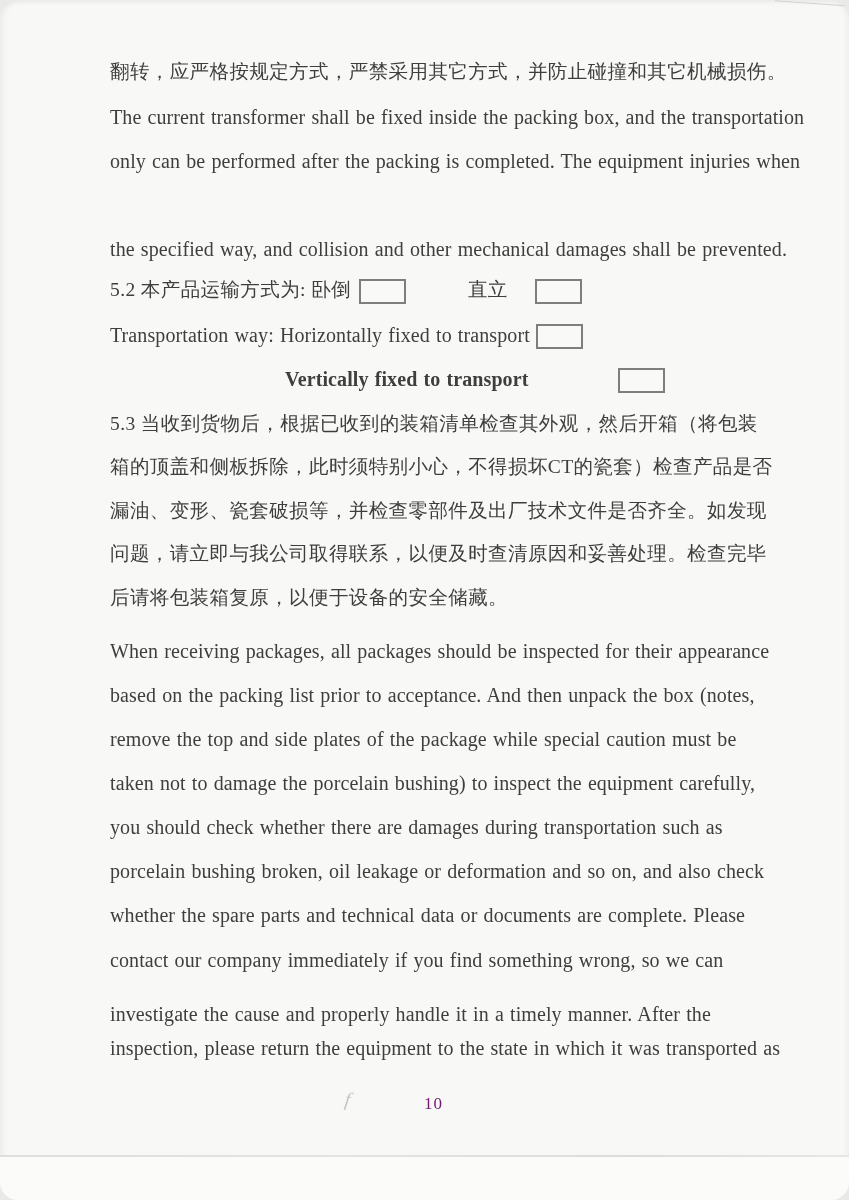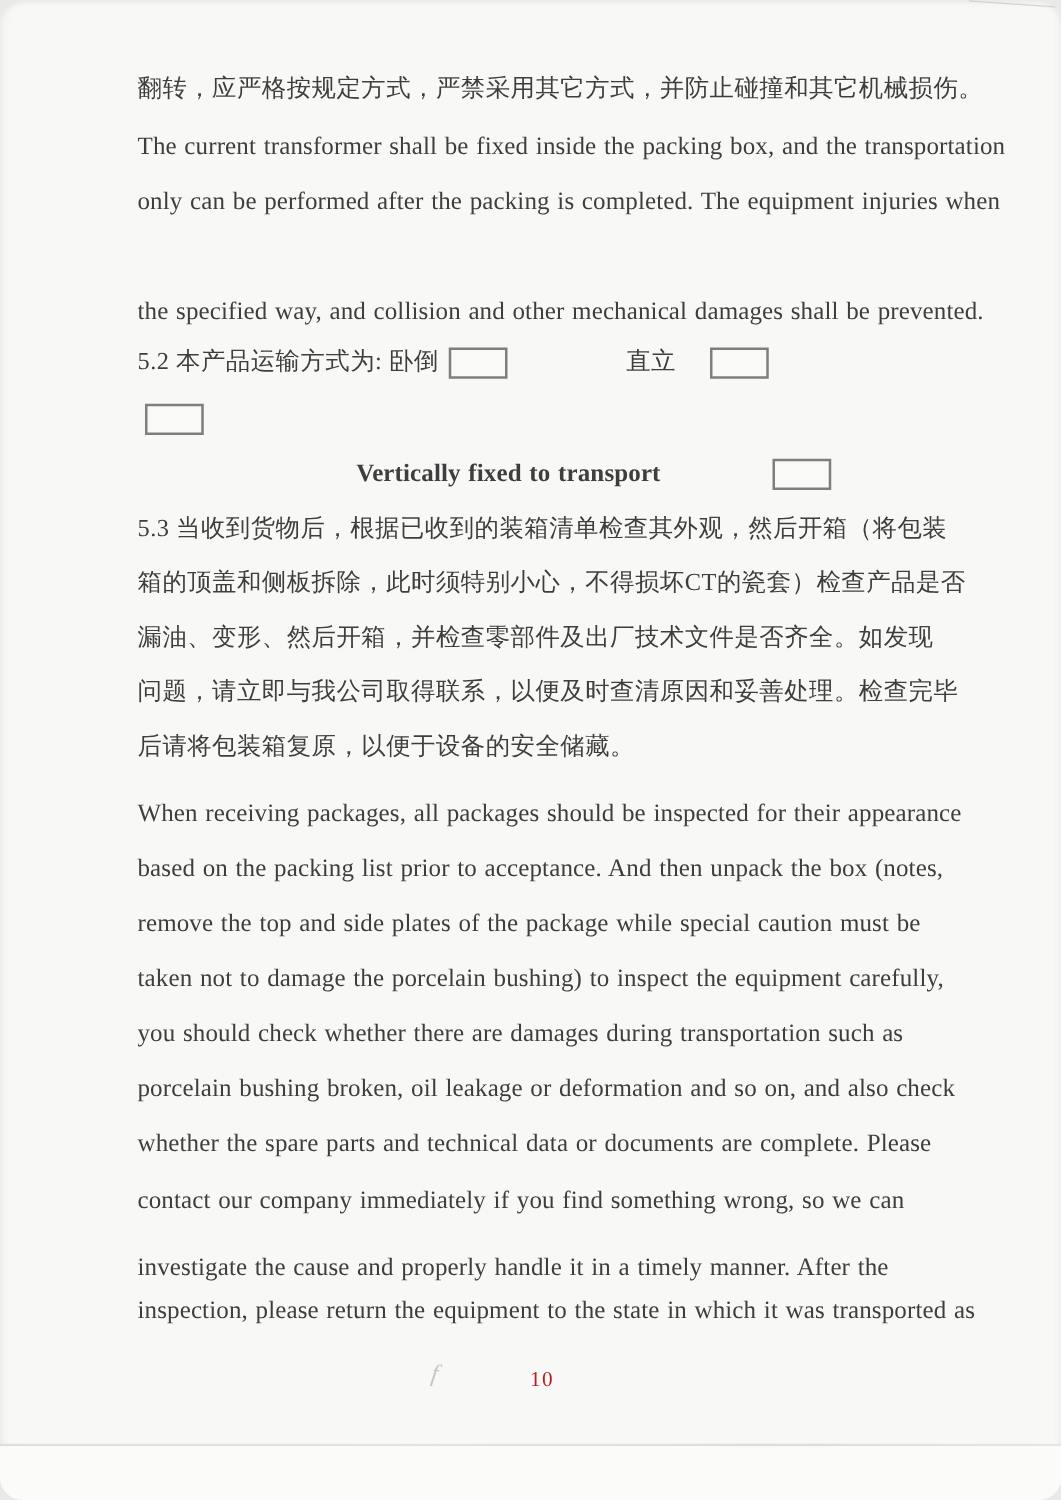--- a/index.html
+++ b/index.html
@@ -27,37 +27,37 @@
     font-size: 19.5px;
     letter-spacing: 0.4px;
   }
   .en {
     font-size: 20px;
     letter-spacing: 0.1px;
     word-spacing: 1px;
   }
   .cbline {
     display: flex;
-    align-items: center;
+    align-items: flex-end;
   }
   .checkbox {
     display: inline-block;
     width: 43px;
     height: 21px;
     border: 2px solid #7e7e7e;
     background: #f9f9f7;
     box-sizing: content-box;
   }
   .indent { padding-left: 175px; font-weight: bold; }
   .footer-pagenum {
     position: absolute;
     left: 424px;
     top: 1094px;
     font-size: 17px;
-    color: #b91c1c;
+    color: #701a75;
     letter-spacing: 1px;
   }
   .footer-mark {
     position: absolute;
     left: 345px;
     top: 1088px;
     font-size: 20px;
     font-style: italic;
     color: #c7c7cb;
     transform: rotate(8deg);
@@ -97,34 +97,35 @@
 
   <div class="line zh" style="top:58px">翻转，应严格按规定方式，严禁采用其它方式，并防止碰撞和其它机械损伤。</div>
 
   <div class="line en" style="top:103px">The current transformer shall be fixed inside the packing box, and the transportation</div>
   <div class="line en" style="top:147px">only can be performed after the packing is completed. The equipment injuries when</div>
   <div class="line en" style="top:235px">the specified way, and collision and other mechanical damages shall be prevented.</div>
 
   <div class="line zh cbline" style="top:276px">
     <span>5.2 本产品运输方式为: 卧倒</span>
     <span class="checkbox" style="margin-left:8px"></span>
-    <span style="margin-left:95px">直立</span>
+    <span style="margin-left:62px">直立</span>
     <span class="checkbox" style="margin-left:27px"></span>
   </div>
   <div class="line en cbline" style="top:321px">
+    <span>Transportation way: Horizontally fixed to transport</span>
     <span class="checkbox" style="margin-left:6px"></span>
   </div>
   <div class="line en cbline indent" style="top:365px">
     <span>Vertically fixed to transport</span>
     <span class="checkbox" style="margin-left:90px"></span>
   </div>
 
   <div class="line zh" style="top:410px">5.3 当收到货物后，根据已收到的装箱清单检查其外观，然后开箱（将包装</div>
   <div class="line zh" style="top:453px">箱的顶盖和侧板拆除，此时须特别小心，不得损坏CT的瓷套）检查产品是否</div>
-  <div class="line zh" style="top:497px">漏油、变形、然后开箱，并检查零部件及出厂技术文件是否齐全。如发现</div>
+  <div class="line zh" style="top:497px">漏油、变形、瓷套破损等，并检查零部件及出厂技术文件是否齐全。如发现</div>
   <div class="line zh" style="top:540px">问题，请立即与我公司取得联系，以便及时查清原因和妥善处理。检查完毕</div>
   <div class="line zh" style="top:584px">后请将包装箱复原，以便于设备的安全储藏。</div>
 
   <div class="line en" style="top:637px">When receiving packages, all packages should be inspected for their appearance</div>
   <div class="line en" style="top:681px">based on the packing list prior to acceptance. And then unpack the box (notes,</div>
   <div class="line en" style="top:725px">remove the top and side plates of the package while special caution must be</div>
   <div class="line en" style="top:769px">taken not to damage the porcelain bushing) to inspect the equipment carefully,</div>
   <div class="line en" style="top:813px">you should check whether there are damages during transportation such as</div>
   <div class="line en" style="top:857px">porcelain bushing broken, oil leakage or deformation and so on, and also check</div>
   <div class="line en" style="top:946px">contact our company immediately if you find something wrong, so we can</div>

